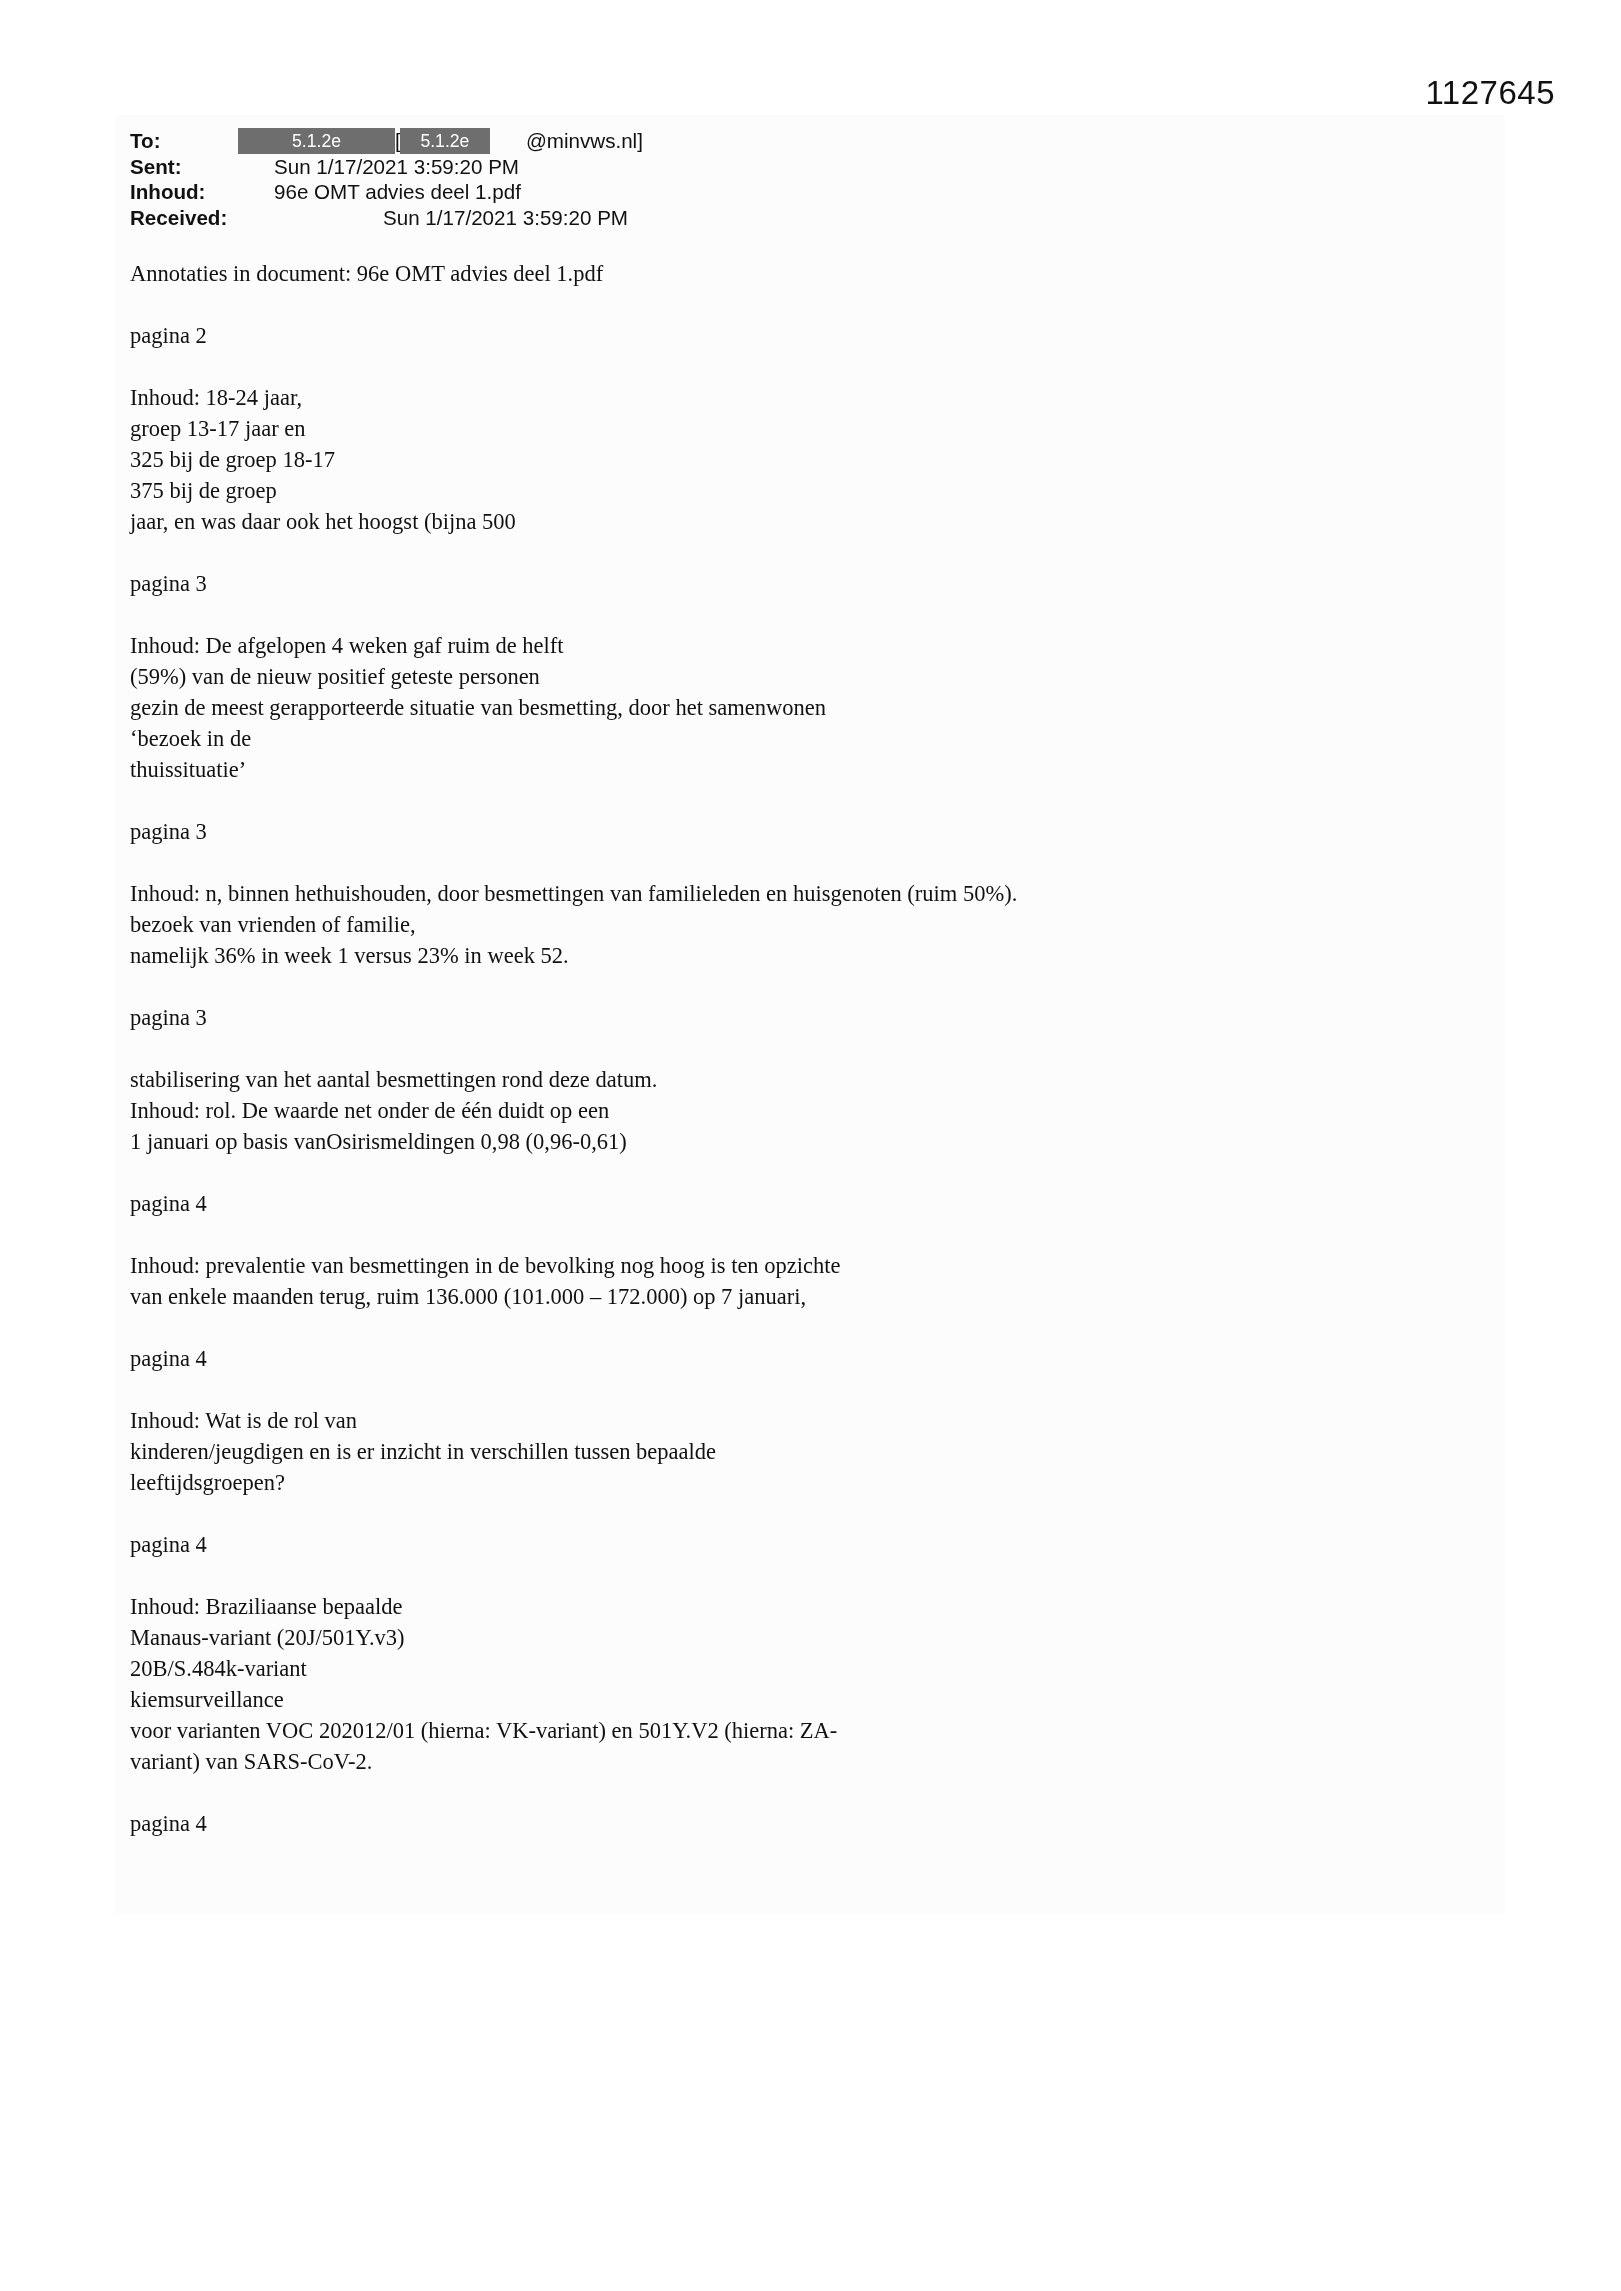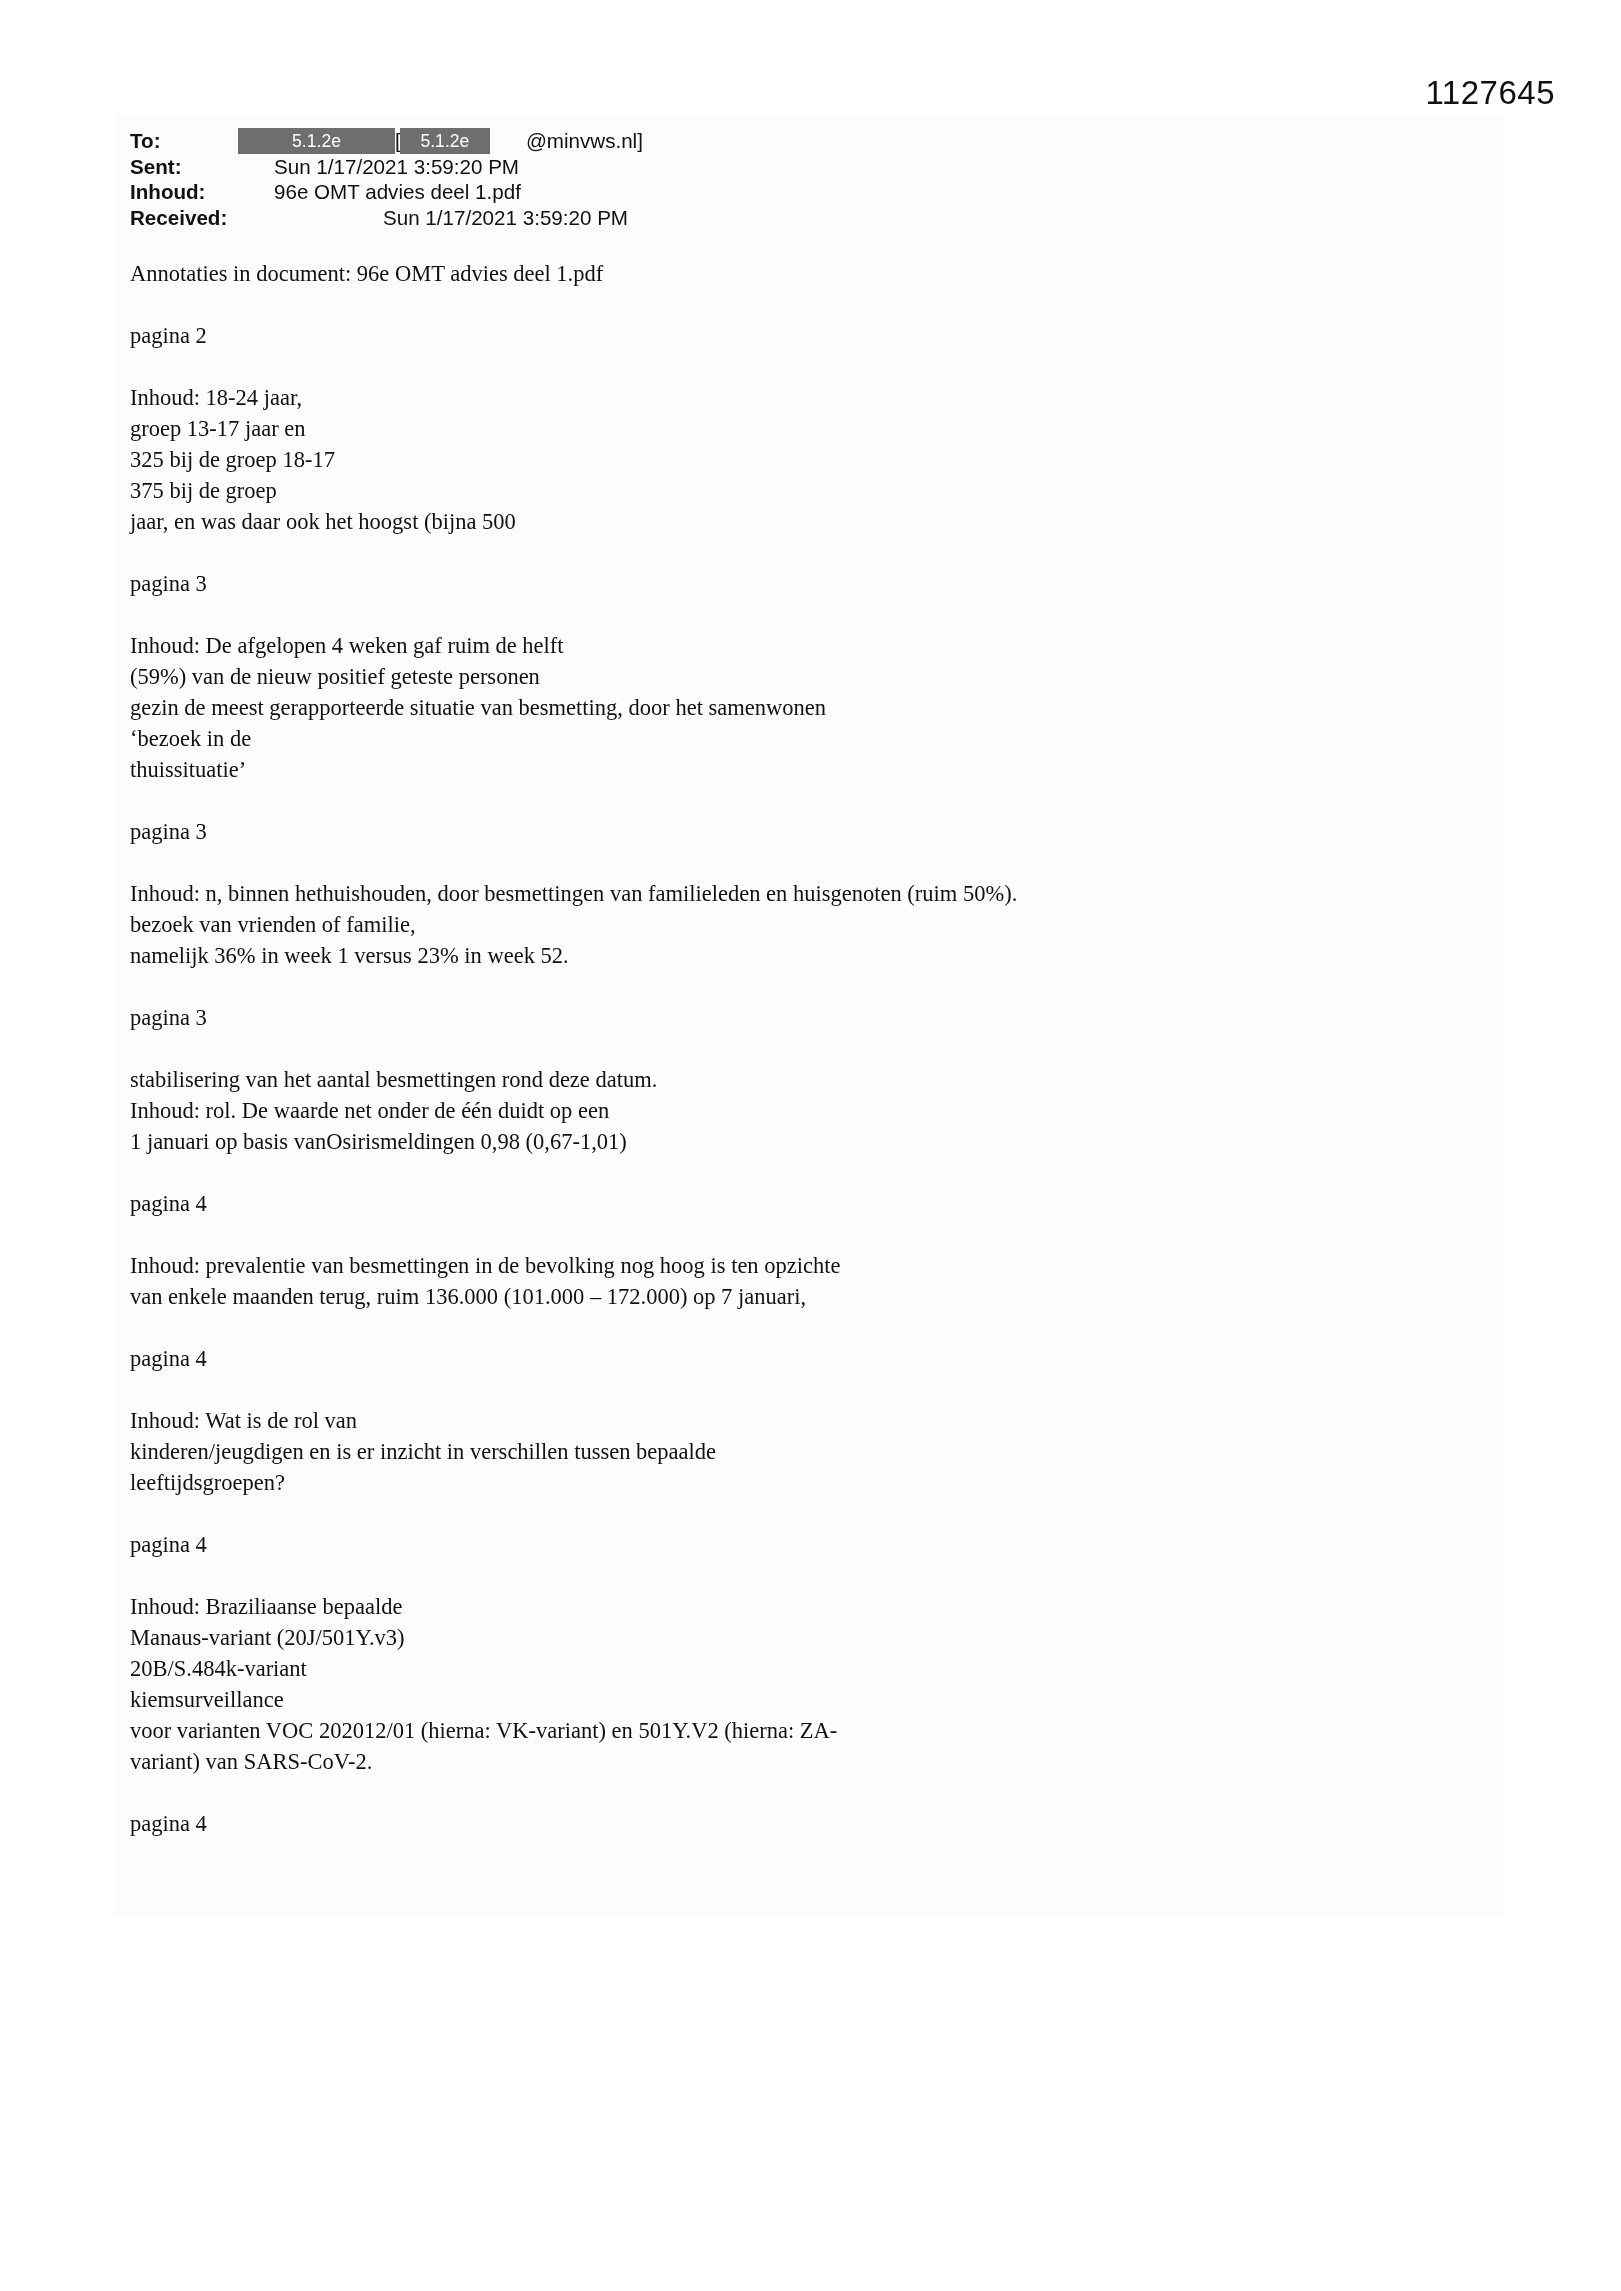--- a/index.html
+++ b/index.html
@@ -140,21 +140,21 @@
   <div class="annotation">
     <span class="line">Inhoud: n, binnen hethuishouden, door besmettingen van familieleden en huisgenoten (ruim 50%).</span>
     <span class="line">bezoek van vrienden of familie,</span>
     <span class="line">namelijk 36% in week 1 versus 23% in week 52.</span>
   </div>
 
   <div class="page-label">pagina 3</div>
   <div class="annotation">
     <span class="line">stabilisering van het aantal besmettingen rond deze datum.</span>
     <span class="line">Inhoud: rol. De waarde net onder de één duidt op een</span>
-    <span class="line">1 januari op basis vanOsirismeldingen 0,98 (0,67-1,01)</span>
+    <span class="line">1 januari op basis vanOsirismeldingen 0,98 (0,96-0,61)</span>
   </div>
 
   <div class="page-label">pagina 4</div>
   <div class="annotation">
     <span class="line">Inhoud: prevalentie van besmettingen in de bevolking nog hoog is ten opzichte</span>
     <span class="line">van enkele maanden terug, ruim 136.000 (101.000 – 172.000) op 7 januari,</span>
   </div>
 
   <div class="page-label">pagina 4</div>
   <div class="annotation">

